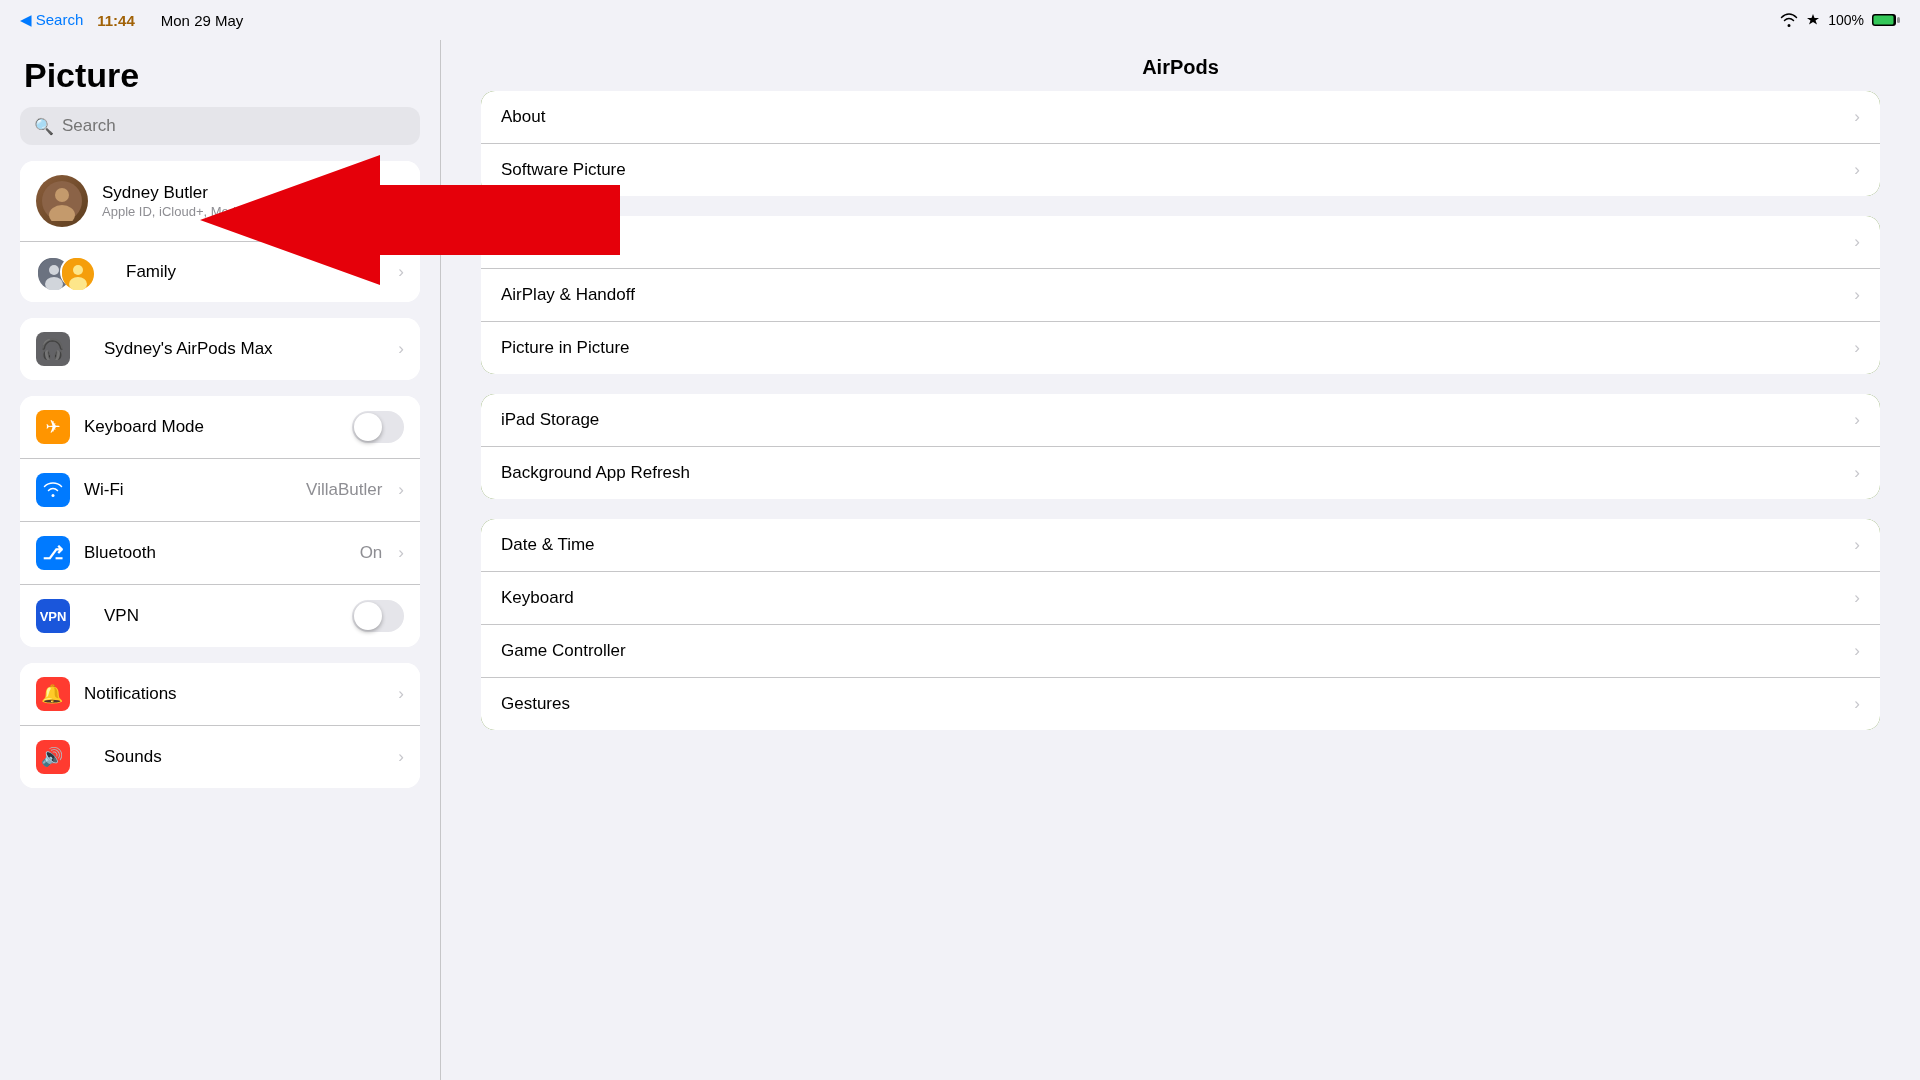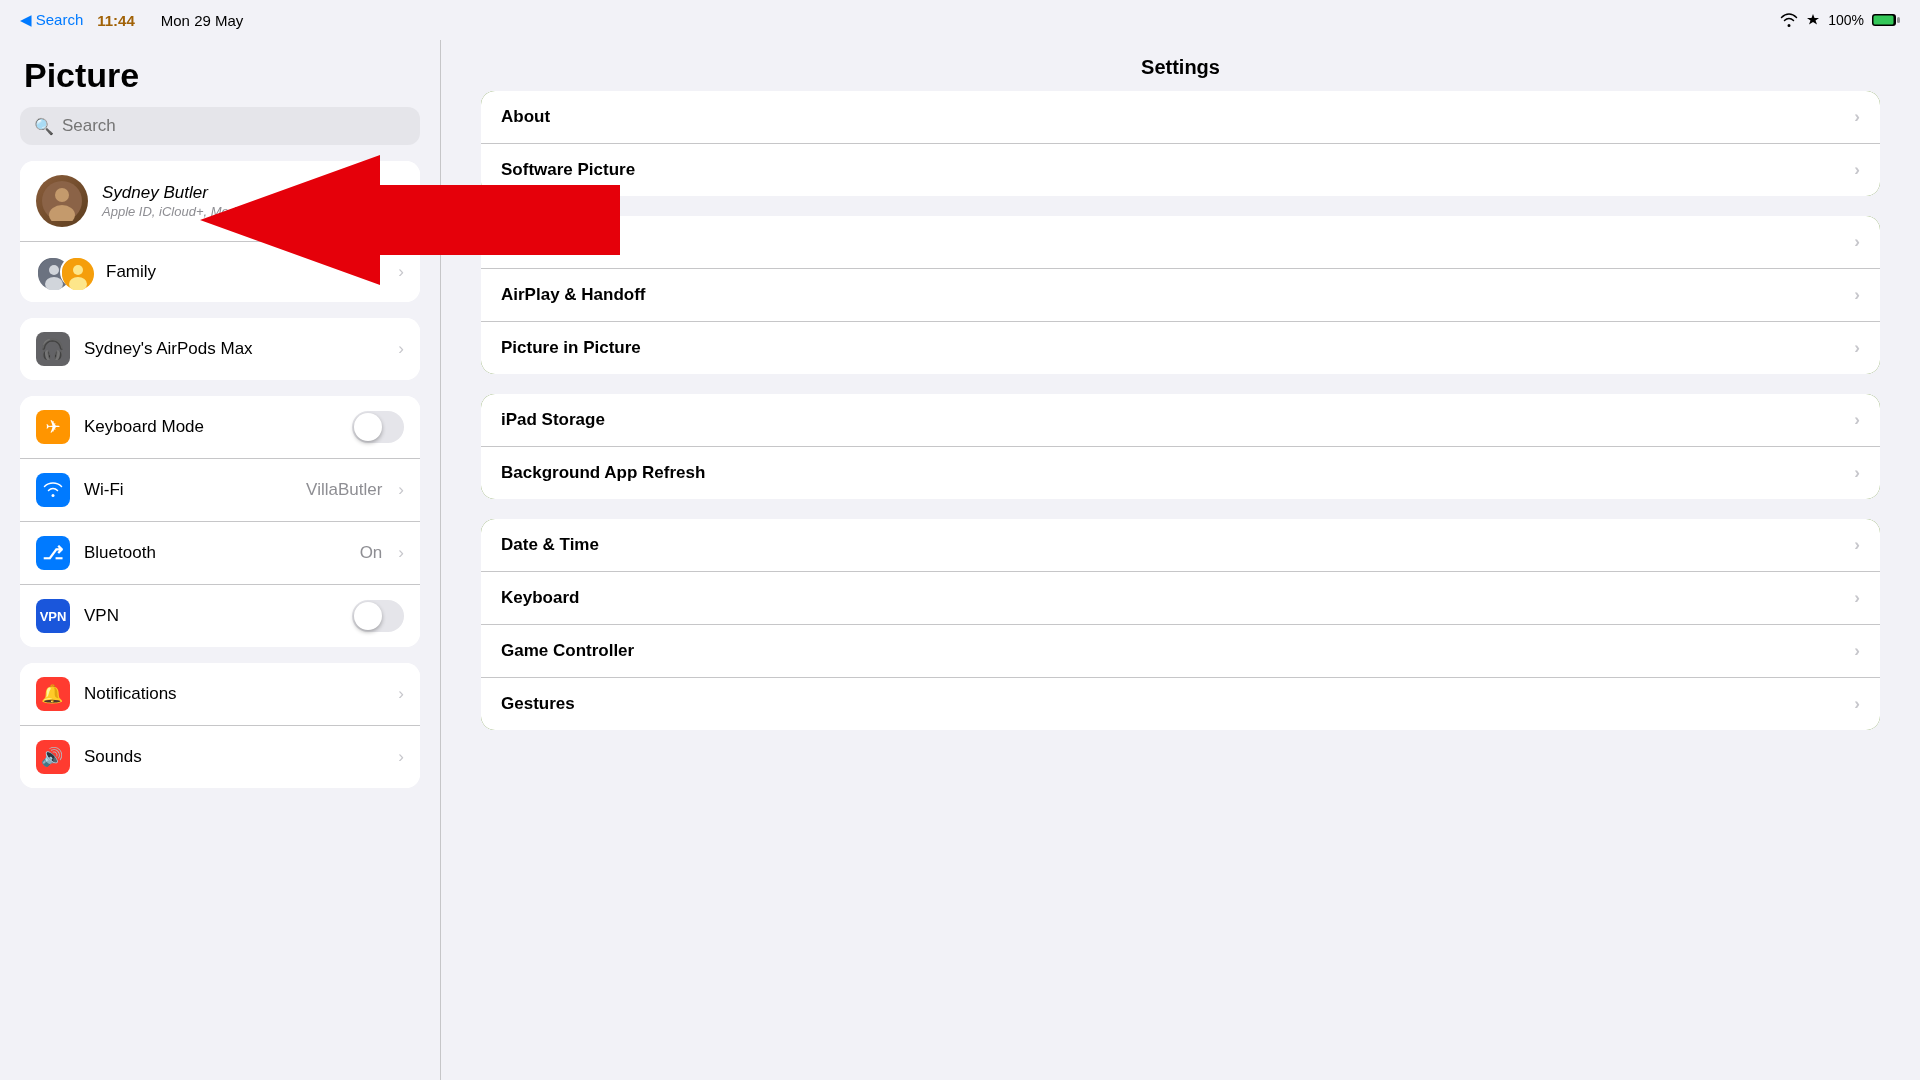--- a/index.html
+++ b/index.html
@@ -98,20 +98,21 @@
       display: flex;
       align-items: center;
       padding: 14px 16px;
       border-bottom: 0.5px solid #c6c6c8;
       cursor: pointer;
       background: #fff;
       position: relative;
     }
     .sidebar-item:last-child {
       border-bottom: none;
+      gap: 20px;
     }
 
     .item-icon {
       width: 34px;
       height: 34px;
       border-radius: 8px;
       display: flex;
       align-items: center;
       justify-content: center;
       margin-right: 14px;
@@ -217,21 +218,20 @@
       flex: 1;
       overflow-y: auto;
       padding: 0 40px 20px 40px;
     }
 
     .settings-group {
       background: #4d7c0f;
       border-radius: 14px;
       margin-bottom: 20px;
       overflow: hidden;
-      font-weight: bold;
     }
 
     .settings-row {
       display: flex;
       align-items: center;
       justify-content: space-between;
       padding: 16px 20px;
       border-bottom: 0.5px solid #c6c6c8;
       cursor: pointer;
       background: #fff;
@@ -285,21 +285,21 @@
 
   <div class="sidebar">
     <div class="sidebar-title">Picture</div>
 
     <div class="search-bar">
       <span class="search-icon-glyph">🔍</span>
       <input type="text" placeholder="Search" style="">
     </div>
 
     <div class="sidebar-group">
-      <div class="sidebar-item" style="position:relative;font-style:italic;">
+      <div class="sidebar-item" style="position:relative;">
 
         <div class="icon-user">
           <svg width="40" height="40" viewBox="0 0 40 40">
             <circle cx="20" cy="20" r="20" fill="#8b6347"></circle>
             <circle cx="20" cy="14" r="7" fill="#c49a6c"></circle>
             <ellipse cx="20" cy="34" rx="13" ry="10" fill="#c49a6c"></ellipse>
           </svg>
         </div>
         <div class="item-text">
           <div class="item-name">Sydney Butler</div>
@@ -419,21 +419,21 @@
         <span class="chevron">›</span>
       </div>
     </div>
 
   </div>
 
   <div style="width:1px; background:#c6c6c8; flex-shrink:0;"></div>
 
   <div class="right-panel">
     <div class="right-header">
-      <span>Settings</span>
+      <span>AirPods</span>
     </div>
 
     <div class="right-content">
 
       <div class="settings-group">
         <div class="settings-row">
           <span class="settings-row-label">About</span>
           <span class="chevron">›</span>
         </div>
         <div class="settings-row">

